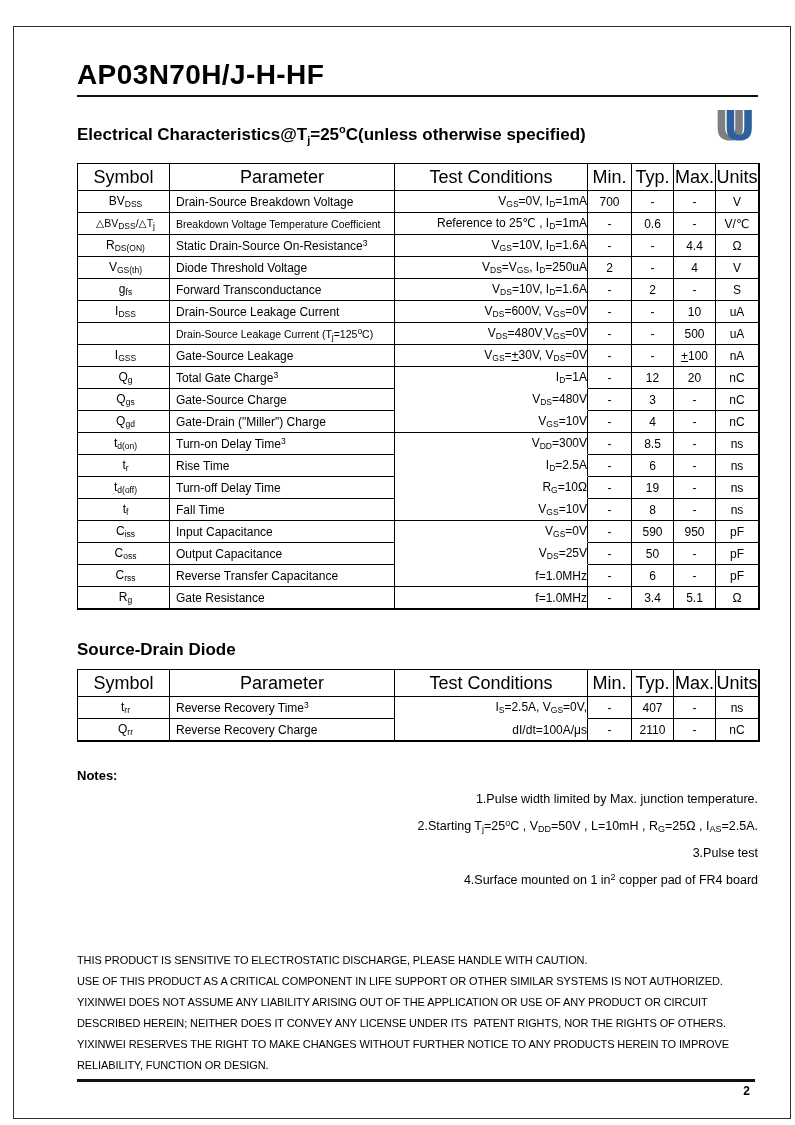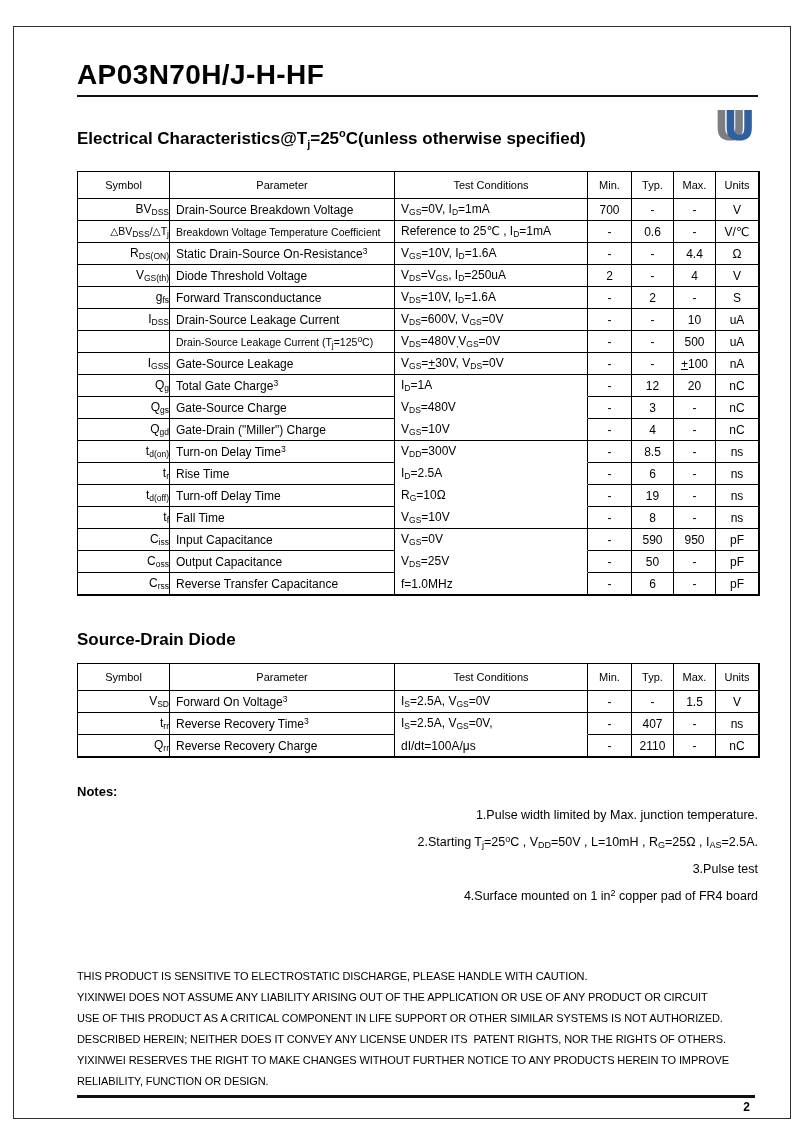--- a/index.html
+++ b/index.html
@@ -11,40 +11,40 @@
   .page-border{
     position:absolute;left:13px;top:26px;width:778px;height:1093px;
     border:1px solid #2f2f2f;box-sizing:border-box;pointer-events:none;
   }
   .content{position:absolute;left:77px;top:0;width:681px;}
   .part-title{
     margin-top:62px;font-size:28px;font-weight:bold;letter-spacing:.4px;
     line-height:26px;padding-bottom:7px;border-bottom:2px solid #111;
   }
   .logo{position:absolute;left:714px;top:102px;width:44px;height:50px;}
-  .sec-title{font-size:17px;font-weight:bold;line-height:32px;}
+  .sec-title{font-size:17px;font-weight:bold;line-height:24px;}
   .sec-title.first{margin-top:20px;}
   .sec-title.second{margin-top:28px;}
   .sec-title sub{font-size:11px;}
   .sec-title sup{font-size:11px;}
   table.ds-table{
     border-collapse:separate;border-spacing:0;table-layout:fixed;
     width:681px;border:1px solid #000;
   }
   #elec-table{margin-top:11px;}
   #diode-table{margin-top:7px;}
   .ds-table th,.ds-table td{
     border-right:1px solid #000;border-bottom:1px solid #000;
     overflow:hidden;white-space:nowrap;padding:0;
   }
-  .ds-table th{height:26px;font-weight:normal;font-size:11px;}
+  .ds-table th{height:26px;font-weight:normal;font-size:18px;}
   .ds-table td{height:21px;font-size:12px;vertical-align:middle;}
-  td.sym{padding-left:4px;text-align:right;margin-left:35px;}
+  td.sym{padding-left:4px;text-align:center;margin-left:35px;}
   td.par{padding-left:6px;text-align:left;}
-  td.cond{padding-left:6px;text-align:left;}
+  td.cond{padding-left:6px;text-align:right;}
   td.num{text-align:center;}
   td.small{font-size:10.5px;}
   td.cond.nb{border-bottom-color:transparent;}
   .ds-table sub{font-size:8.5px;vertical-align:-2px;letter-spacing:0;}
   .ds-table sup{font-size:8.5px;vertical-align:4px;}
   .ul{text-decoration:underline;}
   .notes{margin-top:23px;}
   .notes-label{font-size:13px;font-weight:bold;line-height:22px;}
   .note-line{font-size:12.5px;line-height:24px;text-align:right;}
   .note-line sub{font-size:9px;vertical-align:-2px;}
@@ -248,20 +248,29 @@
         </tr>
         <tr>
           <td class="sym">C<sub>rss</sub></td>
           <td class="par">Reverse Transfer Capacitance</td>
           <td class="cond">f=1.0MHz</td>
           <td class="num">-</td>
           <td class="num">6</td>
           <td class="num">-</td>
           <td class="num">pF</td>
         </tr>
+        <tr>
+          <td class="sym">R<sub>g</sub></td>
+          <td class="par">Gate Resistance</td>
+          <td class="cond">f=1.0MHz</td>
+          <td class="num">-</td>
+          <td class="num">3.4</td>
+          <td class="num">5.1</td>
+          <td class="num">Ω</td>
+        </tr>
       </tbody>
     </table>
 
   <div class="sec-title second">Source-Drain Diode</div>
 
   <table class="ds-table" id="diode-table">
       <colgroup>
         <col style="width: 92px;">
         <col style="width: 225px;">
         <col style="width: 193px;">
@@ -276,29 +285,20 @@
           <th>Parameter</th>
           <th>Test Conditions</th>
           <th>Min.</th>
           <th>Typ.</th>
           <th>Max.</th>
           <th>Units</th>
         </tr>
       </thead>
       <tbody>
         <tr>
-          <td class="sym">V<sub>SD</sub></td>
-          <td class="par">Forward On Voltage<sup>3</sup></td>
-          <td class="cond">I<sub>S</sub>=2.5A, V<sub>GS</sub>=0V</td>
-          <td class="num">-</td>
-          <td class="num">-</td>
-          <td class="num">1.5</td>
-          <td class="num">V</td>
-        </tr>
-        <tr>
           <td class="sym">t<sub>rr</sub></td>
           <td class="par">Reverse Recovery Time<sup>3</sup></td>
           <td class="cond nb">I<sub>S</sub>=2.5A, V<sub>GS</sub>=0V,</td>
           <td class="num">-</td>
           <td class="num">407</td>
           <td class="num">-</td>
           <td class="num">ns</td>
         </tr>
         <tr>
           <td class="sym">Q<sub>rr</sub></td>
@@ -317,22 +317,22 @@
     <div id="notes-items">
         <div class="note-line">1.Pulse width limited by Max. junction temperature.</div>
         <div class="note-line">2.Starting T<sub>j</sub>=25<sup>o</sup>C , V<sub>DD</sub>=50V , L=10mH , R<sub>G</sub>=25Ω , I<sub>AS</sub>=2.5A.</div>
         <div class="note-line">3.Pulse test</div>
         <div class="note-line">4.Surface mounted on 1 in<sup>2</sup> copper pad of FR4 board</div>
       </div>
   </div>
 
   <div class="disclaimer" id="disclaimer-lines">
       <div class="disc-line">THIS PRODUCT IS SENSITIVE TO ELECTROSTATIC DISCHARGE, PLEASE HANDLE WITH CAUTION.</div>
+      <div class="disc-line">USE OF THIS PRODUCT AS A CRITICAL COMPONENT IN LIFE SUPPORT OR OTHER SIMILAR SYSTEMS IS NOT AUTHORIZED.</div>
       <div class="disc-line">YIXINWEI DOES NOT ASSUME ANY LIABILITY ARISING OUT OF THE APPLICATION OR USE OF ANY PRODUCT OR CIRCUIT</div>
-      <div class="disc-line">USE OF THIS PRODUCT AS A CRITICAL COMPONENT IN LIFE SUPPORT OR OTHER SIMILAR SYSTEMS IS NOT AUTHORIZED.</div>
       <div class="disc-line">DESCRIBED HEREIN; NEITHER DOES IT CONVEY ANY LICENSE UNDER ITS  PATENT RIGHTS, NOR THE RIGHTS OF OTHERS.</div>
       <div class="disc-line">YIXINWEI RESERVES THE RIGHT TO MAKE CHANGES WITHOUT FURTHER NOTICE TO ANY PRODUCTS HEREIN TO IMPROVE</div>
       <div class="disc-line">RELIABILITY, FUNCTION OR DESIGN.</div>
     </div>
 
   <div class="footer-rule"></div>
   <div class="page-number">2</div>
 </div>
 
 </body></html>

